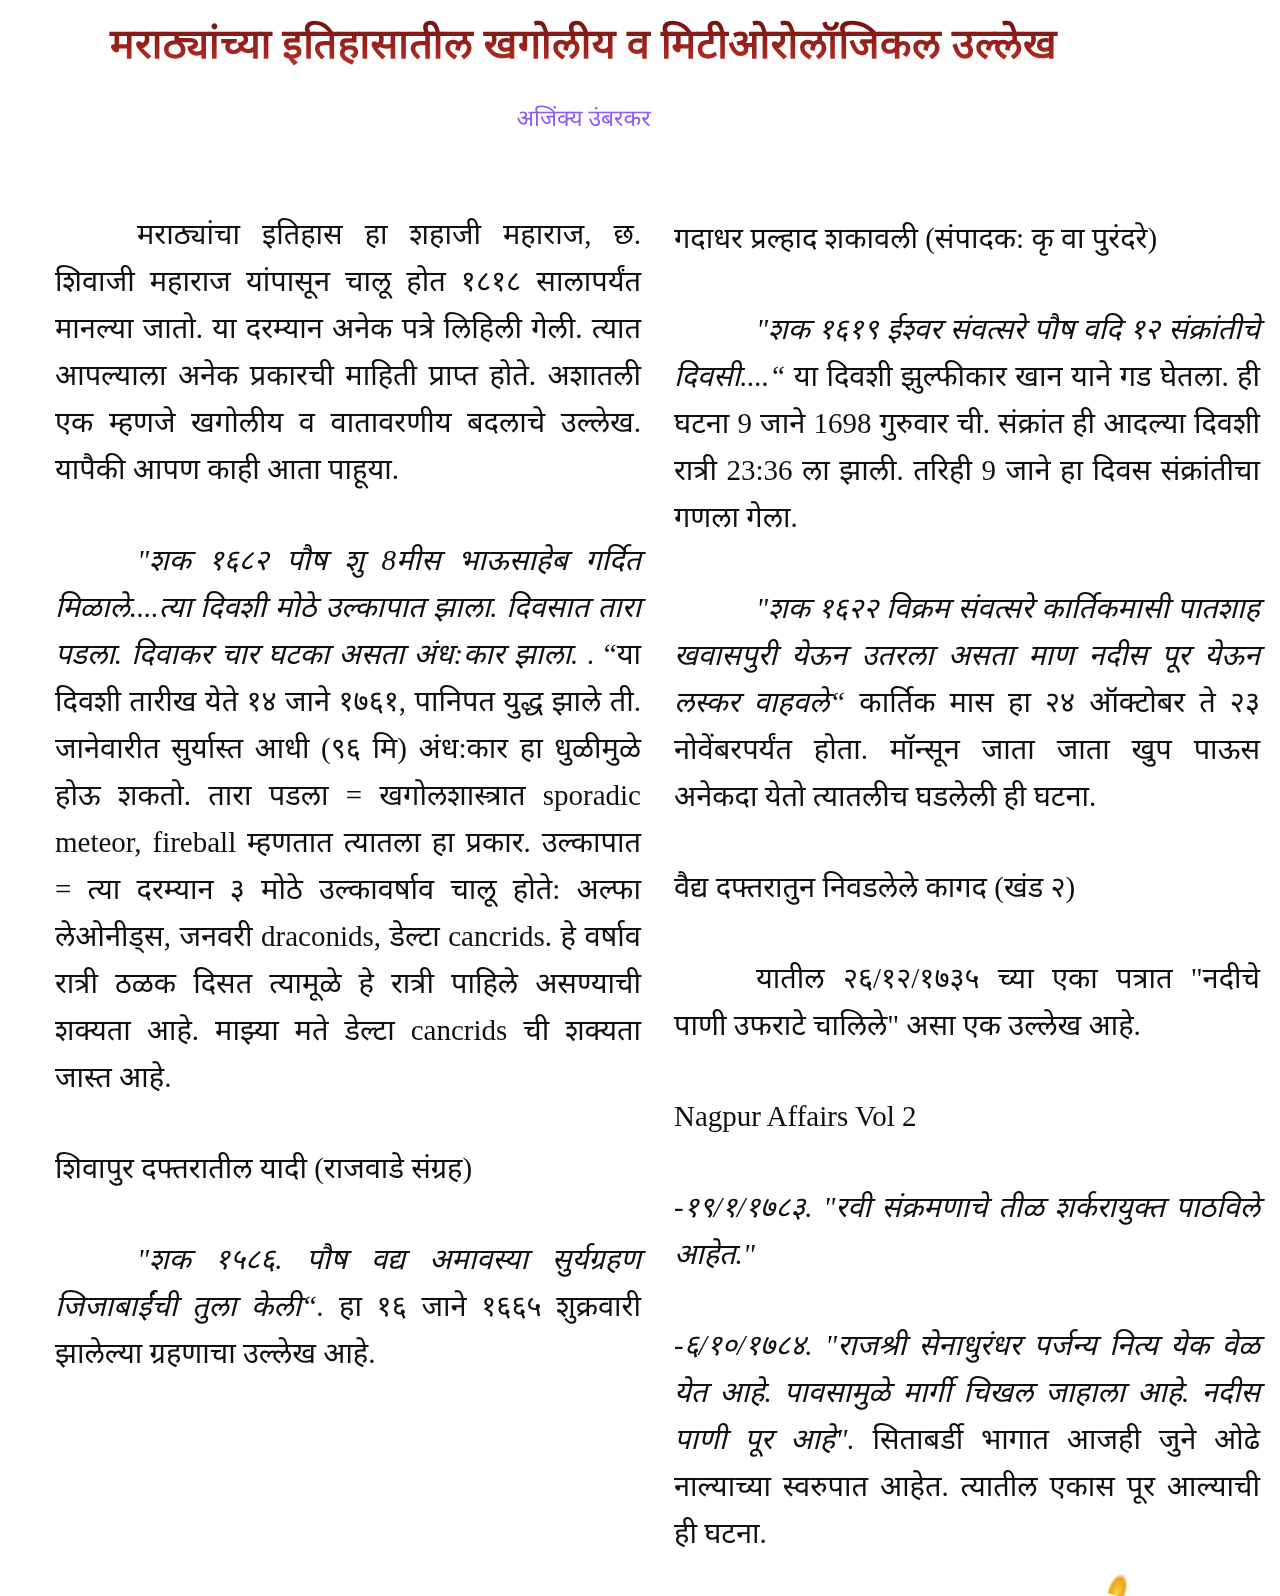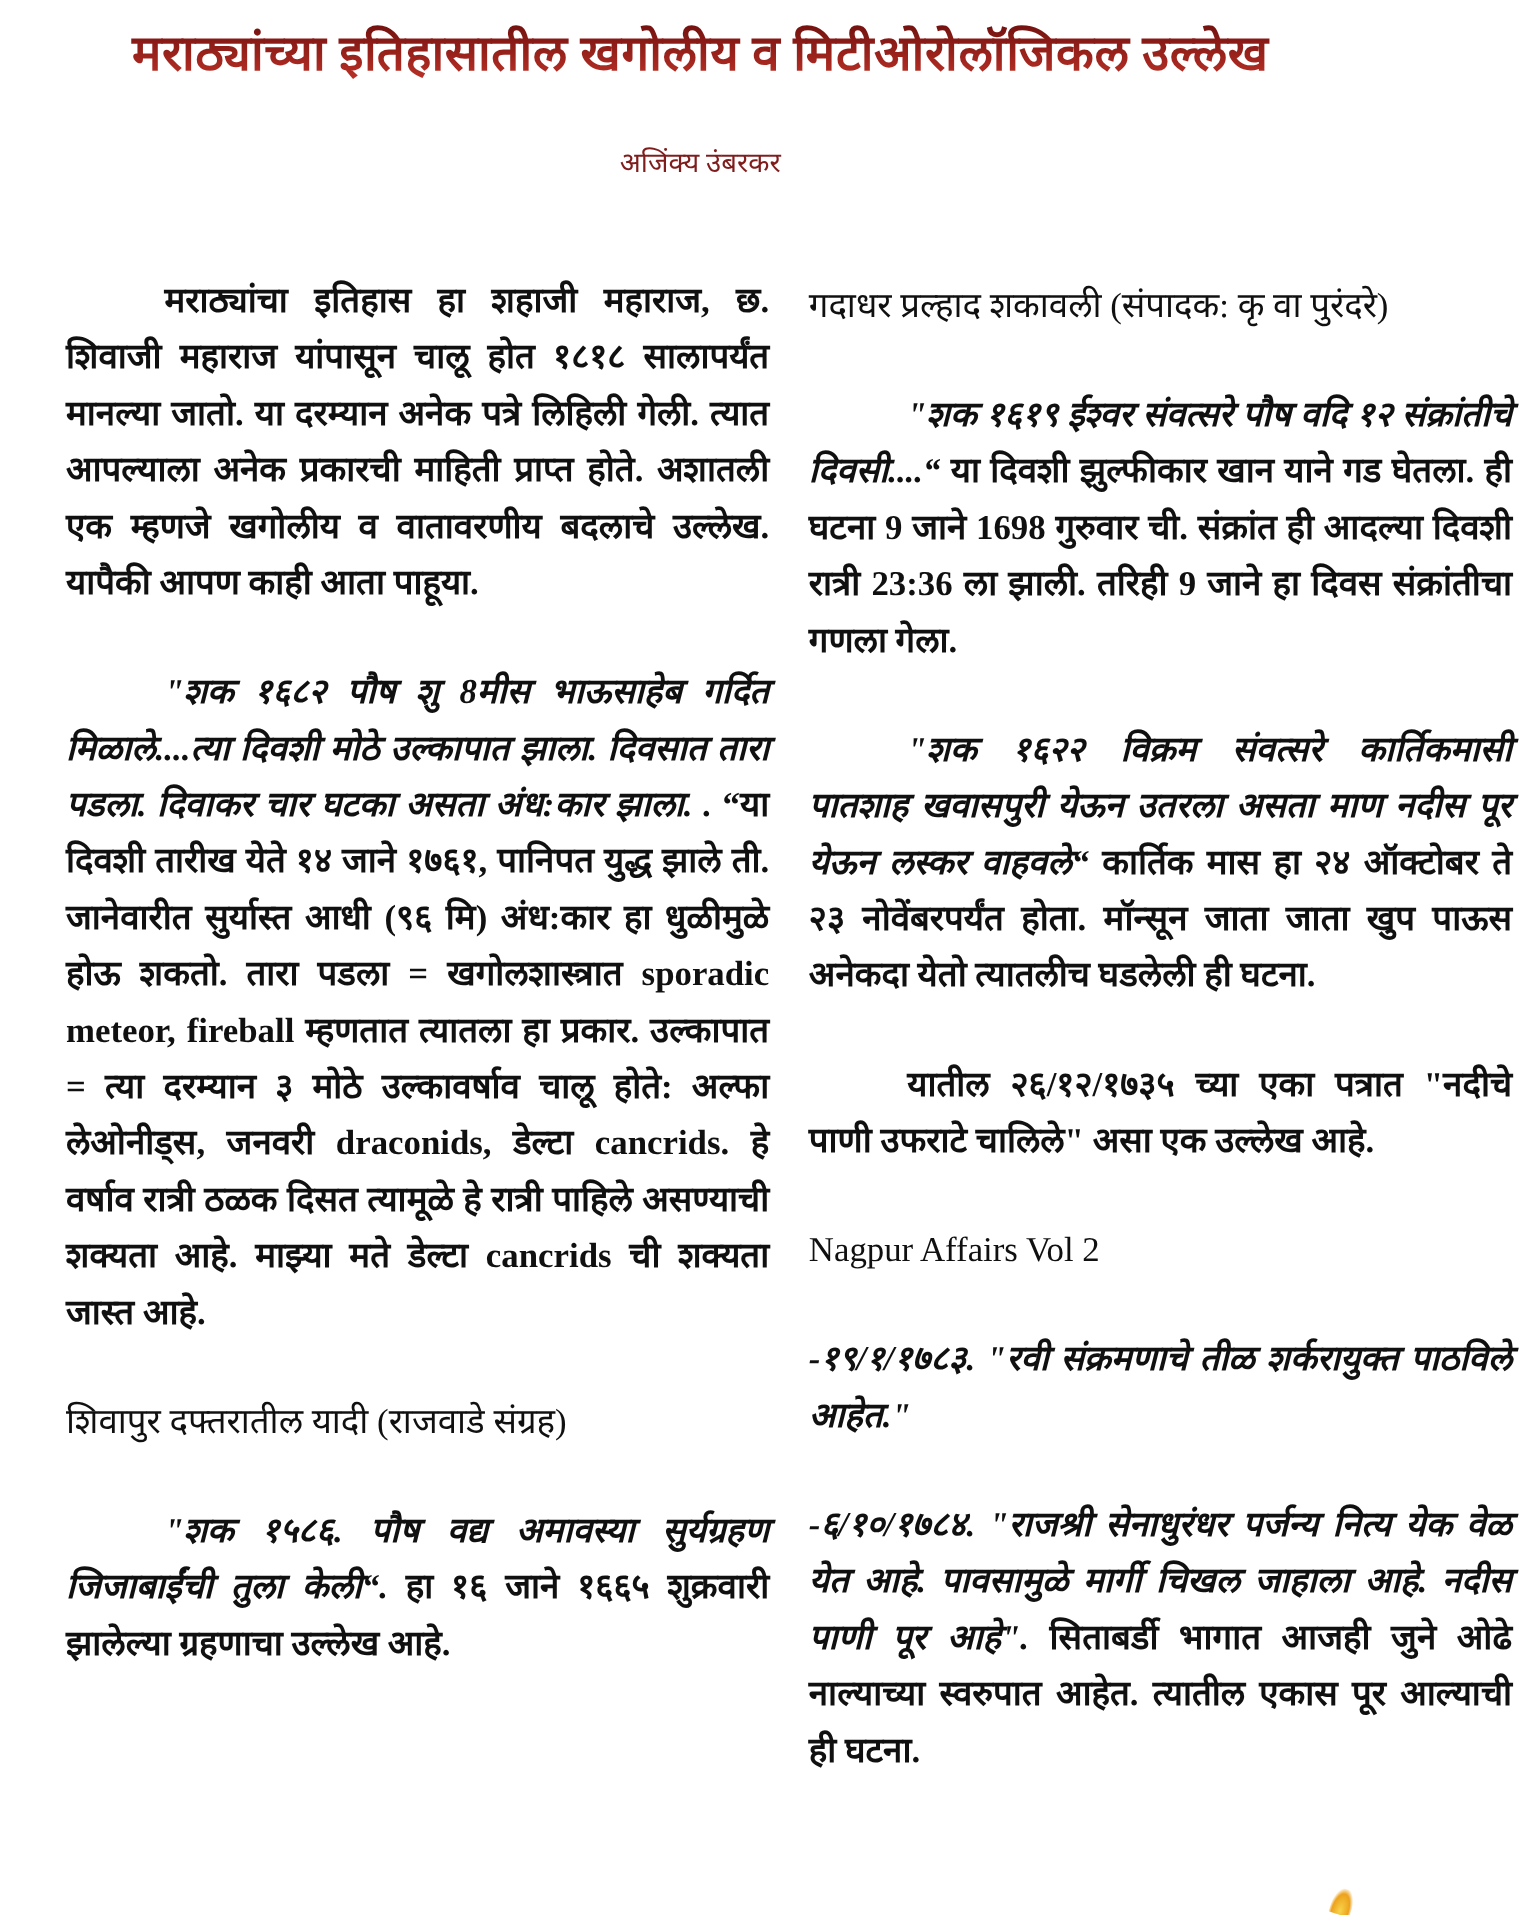--- a/index.html
+++ b/index.html
@@ -26,37 +26,36 @@
     color:#9e1b16;
     background:linear-gradient(#6f100e,#c03328);
     -webkit-background-clip:text;
     background-clip:text;
     -webkit-text-fill-color:transparent;
     letter-spacing:0.5px;
   }
   .doc-author{
     text-align:center;
     font-size:23px;
-    margin-top:48px;
-    color:#7f1d1d;
+    margin-top:31px;
+    color:#8b5cf6;
   }
   .cols{
     display:flex;
     gap:33px;
     margin-top:78px;
   }
   .col{
     width:586px;
     flex:0 0 586px;
   }
   .block{
     font-size:29px;
     line-height:47px;
     margin:0 0 44px 0;
-    font-weight:bold;
   }
   .para{
     text-align:justify;
   }
   .para.indent{
     text-indent:82px;
   }
   .heading{
     font-weight:normal;
     text-align:left;
@@ -82,20 +81,21 @@
     <div class="col" id="col-left">
         <div class="block para indent"><span class="run">मराठ्यांचा इतिहास हा शहाजी महाराज, छ. शिवाजी महाराज यांपासून चालू होत १८१८ सालापर्यंत मानल्या जातो. या दरम्यान अनेक पत्रे लिहिली गेली. त्यात आपल्याला अनेक प्रकारची माहिती प्राप्त होते. अशातली एक म्हणजे खगोलीय व वातावरणीय बदलाचे उल्लेख. यापैकी आपण काही आता पाहूया.</span></div>
         <div class="block para indent"><span class="run italic">"शक १६८२ पौष शु 8मीस भाऊसाहेब गर्दित मिळाले....त्या दिवशी मोठे उल्कापात झाला. दिवसात तारा पडला. दिवाकर चार घटका असता अंध:कार झाला. . </span><span class="run">“या दिवशी तारीख येते १४ जाने १७६१, पानिपत युद्ध झाले ती. जानेवारीत सुर्यास्त आधी (९६ मि) अंध:कार हा धुळीमुळे होऊ शकतो. तारा पडला = खगोलशास्त्रात sporadic meteor, fireball म्हणतात त्यातला हा प्रकार. उल्कापात = त्या दरम्यान ३ मोठे उल्कावर्षाव चालू होते: अल्फा लेओनीड्स, जनवरी draconids, डेल्टा cancrids. हे वर्षाव रात्री ठळक दिसत त्यामूळे हे रात्री पाहिले असण्याची शक्यता आहे. माझ्या मते डेल्टा cancrids ची शक्यता जास्त आहे.</span></div>
         <div class="block heading"><span class="run">शिवापुर दफ्तरातील यादी (राजवाडे संग्रह)</span></div>
         <div class="block para indent"><span class="run italic">"शक १५८६. पौष वद्य अमावस्या सुर्यग्रहण जिजाबाईंची तुला केली“. </span><span class="run">हा १६ जाने १६६५ शुक्रवारी झालेल्या ग्रहणाचा उल्लेख आहे.</span></div>
       </div>
     <div class="col" id="col-right">
         <div class="block heading"><span class="run">गदाधर प्रल्हाद शकावली (संपादक: कृ वा पुरंदरे)</span></div>
         <div class="block para indent"><span class="run italic">"शक १६१९ ईश्वर संवत्सरे पौष वदि १२ संक्रांतीचे दिवसी....“ </span><span class="run">या दिवशी झुल्फीकार खान याने गड घेतला. ही घटना 9 जाने 1698 गुरुवार ची. संक्रांत ही आदल्या दिवशी रात्री 23:36 ला झाली. तरिही 9 जाने हा दिवस संक्रांतीचा गणला गेला.</span></div>
         <div class="block para indent"><span class="run italic">"शक १६२२ विक्रम संवत्सरे कार्तिकमासी पातशाह खवासपुरी येऊन उतरला असता माण नदीस पूर येऊन लस्कर वाहवले“ </span><span class="run">कार्तिक मास हा २४ ऑक्टोबर ते २३ नोवेंबरपर्यंत होता. मॉन्सून जाता जाता खुप पाऊस अनेकदा येतो त्यातलीच घडलेली ही घटना.</span></div>
+        <div class="block heading"><span class="run">वैद्य दफ्तरातुन निवडलेले कागद (खंड २)</span></div>
         <div class="block para indent"><span class="run">यातील २६/१२/१७३५ च्या एका पत्रात "नदीचे पाणी उफराटे चालिले" असा एक उल्लेख आहे.</span></div>
         <div class="block heading"><span class="run">Nagpur Affairs Vol 2</span></div>
         <div class="block para"><span class="run italic">-१९/१/१७८३. "रवी संक्रमणाचे तीळ शर्करायुक्त पाठविले आहेत."</span></div>
         <div class="block para"><span class="run italic">-६/१०/१७८४. "राजश्री सेनाधुरंधर पर्जन्य नित्य येक वेळ येत आहे. पावसामुळे मार्गी चिखल जाहाला आहे. नदीस पाणी पूर आहे". </span><span class="run">सिताबर्डी भागात आजही जुने ओढे नाल्याच्या स्वरुपात आहेत. त्यातील एकास पूर आल्याची ही घटना.</span></div>
       </div>
   </div>
   <div class="corner-artifact"></div>
 </div>
 
 </body></html>

